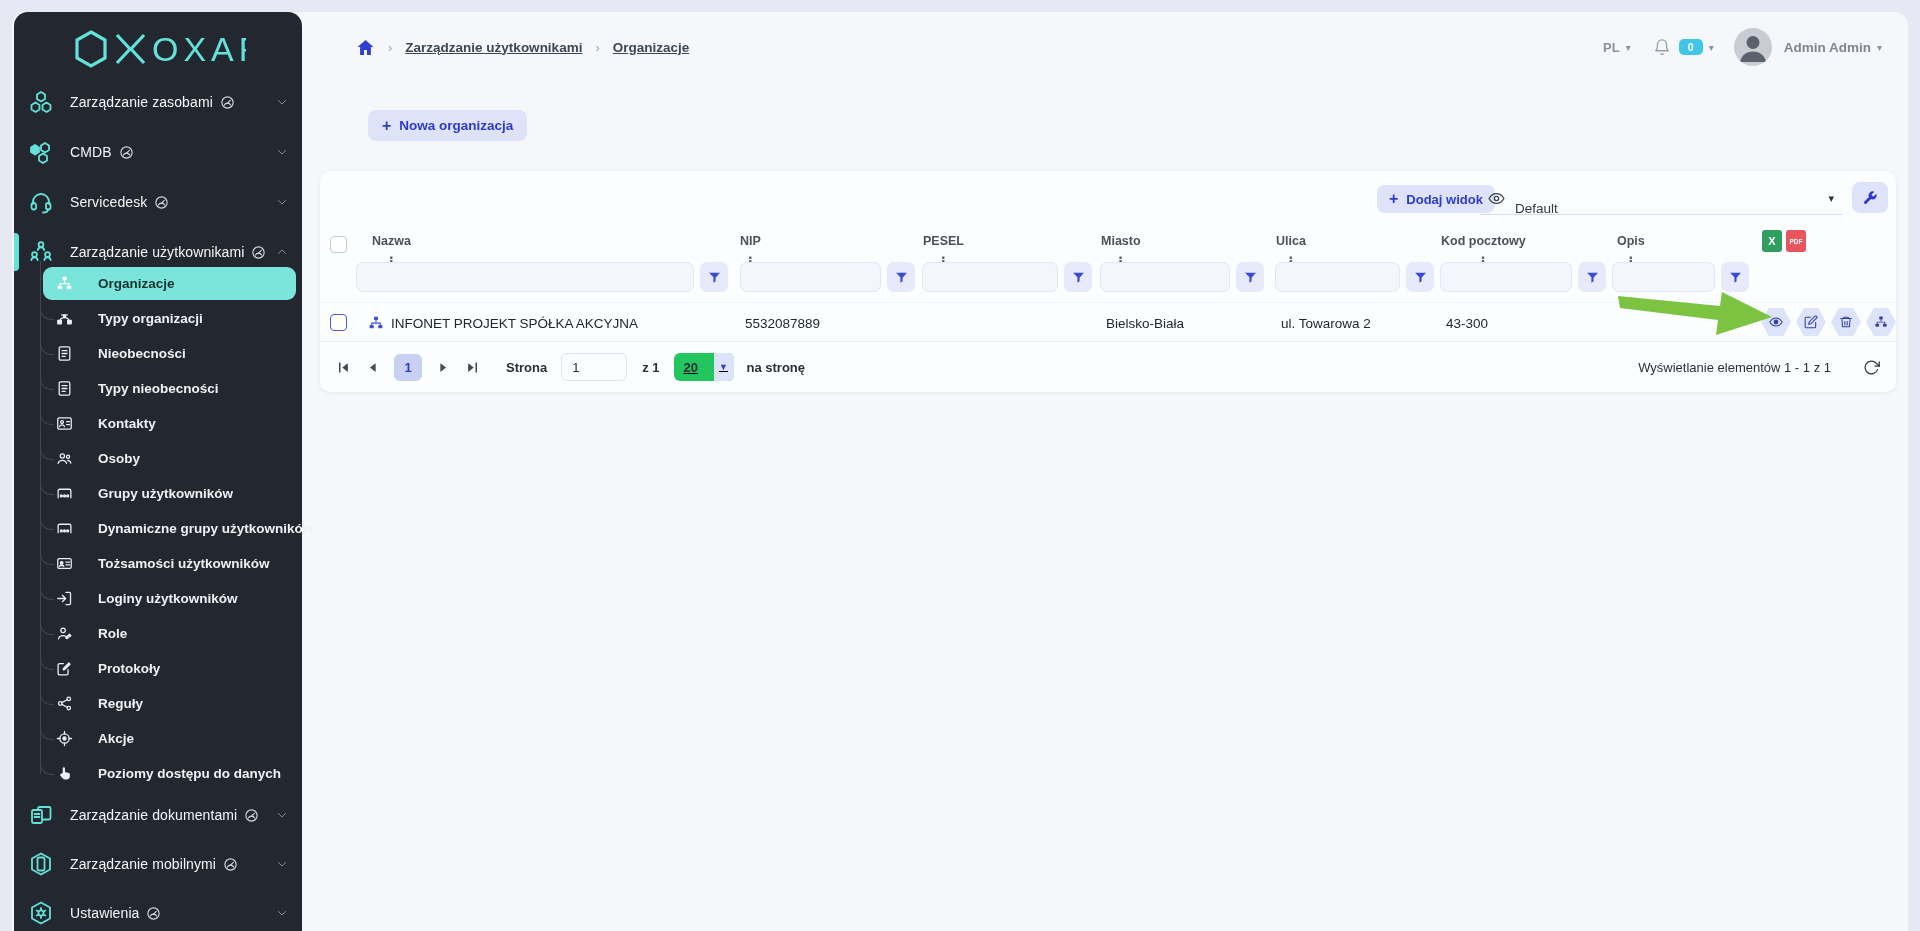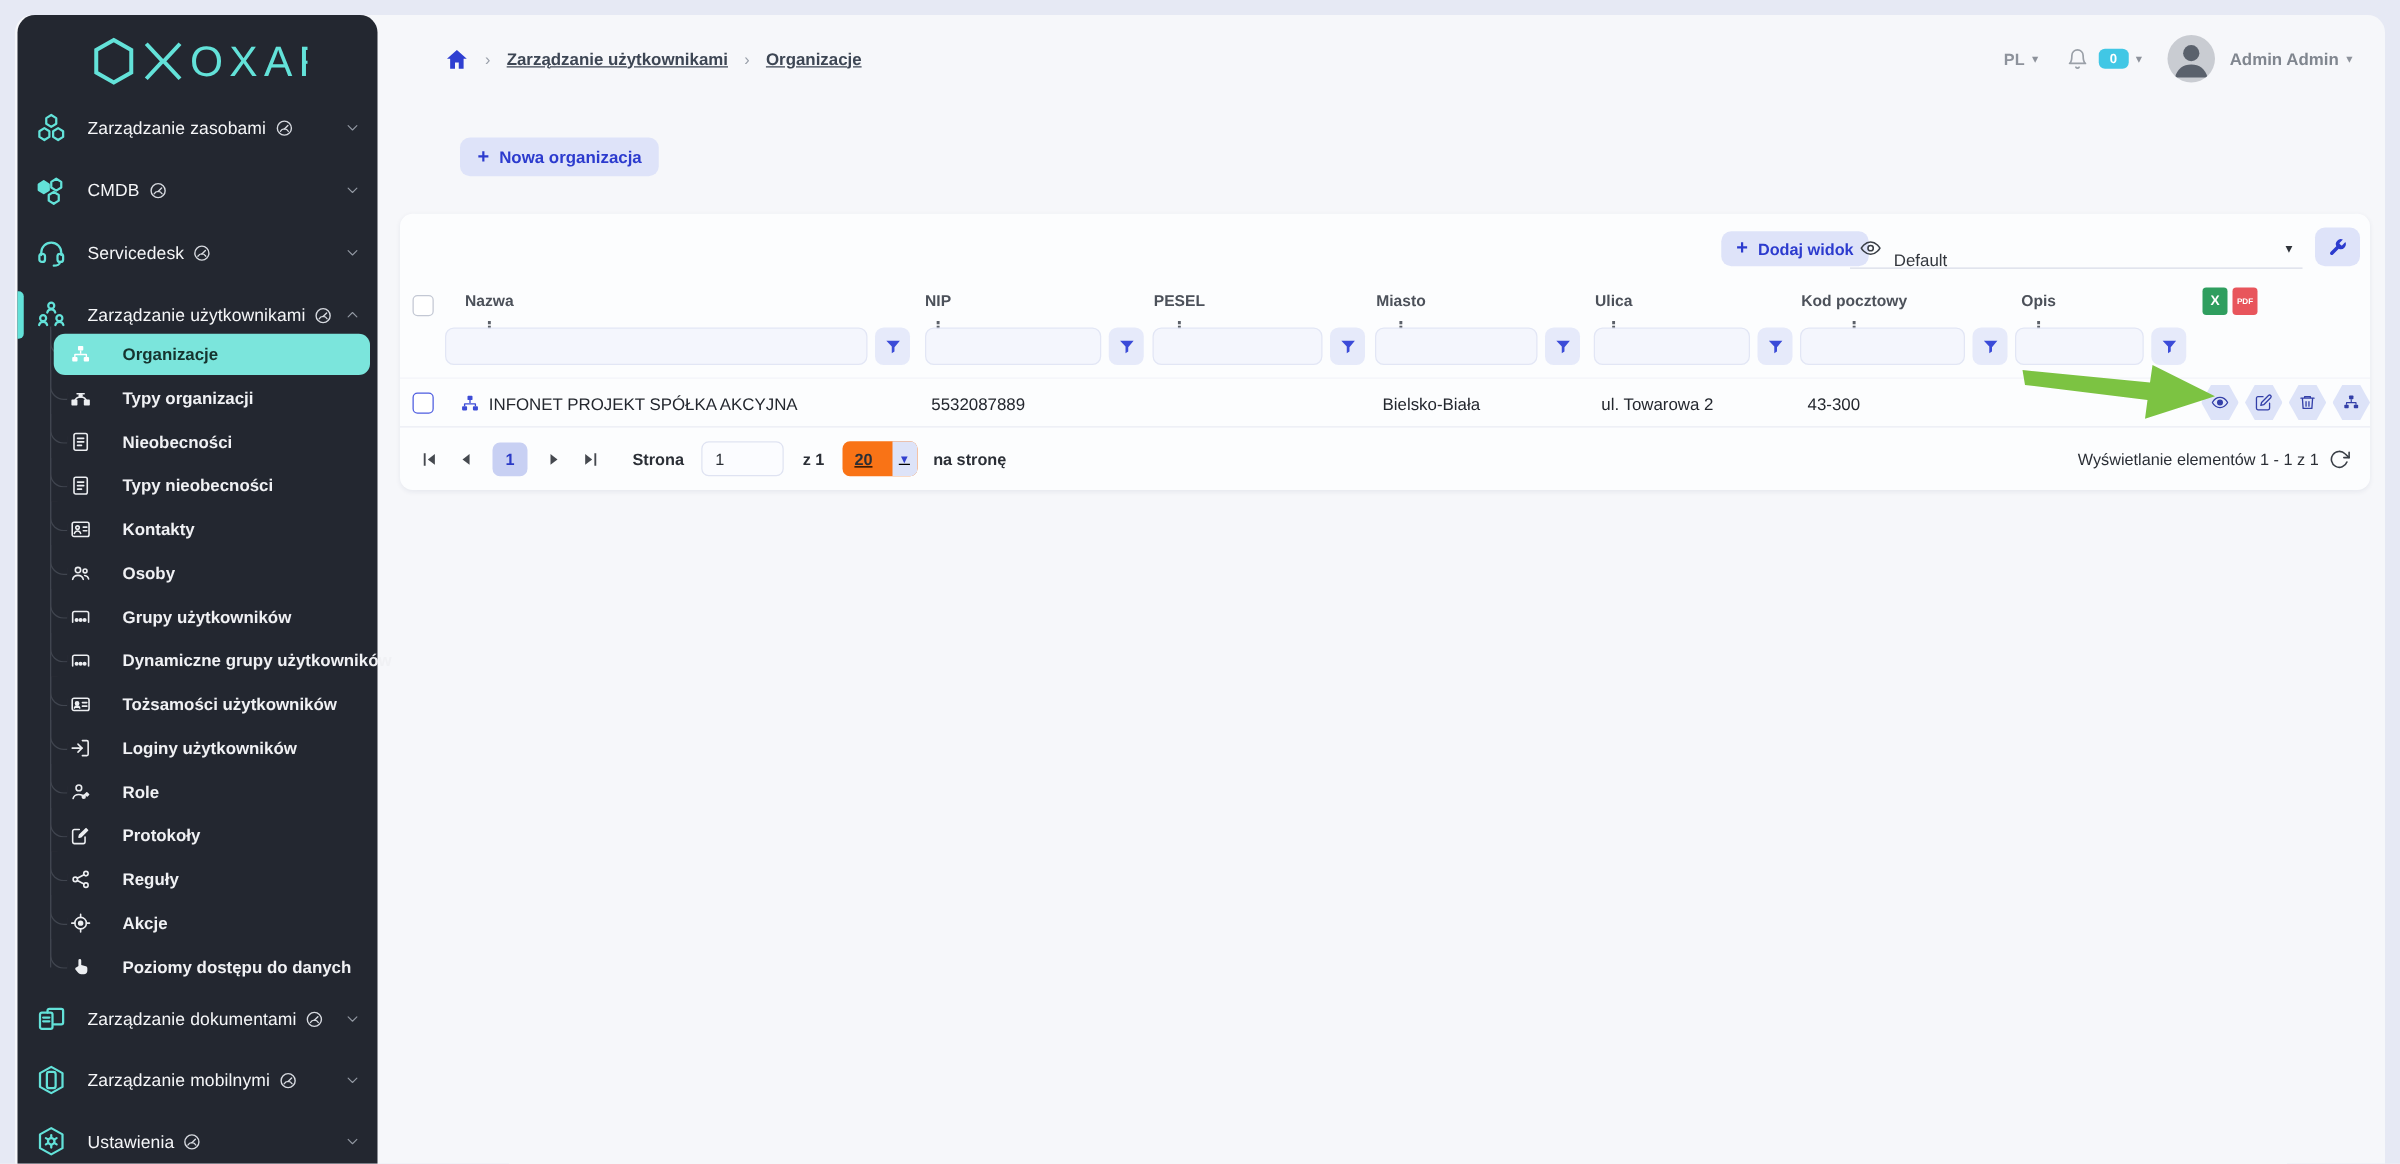--- a/index.html
+++ b/index.html
@@ -77,24 +77,24 @@
   .actions { position:absolute; left:1441px; top:5px; display:flex; gap:5px; }
   .green-arrow { position:absolute; left:1296px; top:116px; z-index:6; pointer-events:none; }
 
   
   .pager { position:absolute; left:0; top:171px; width:100%; height:50px; display:flex; align-items:center; padding:0 16px; }
   .pg-ic { width:15px; height:15px; color:#45494f; cursor:pointer; }
   .pg-gap { margin-left:14px; }
   .pg-num { margin-left:14px; width:28px; height:27px; background:#c8d0f3; color:#2b3ac6; border-radius:6px; font-size:13px; font-weight:700; display:flex; align-items:center; justify-content:center; cursor:pointer; }
   .pg-text { font-size:13px; color:#2b2f36; font-weight:700; }
   .pg-input { margin-left:14px; width:66px; height:28px; border:1px solid #dfe3f2; background:#fbfcff; border-radius:6px; font-family:inherit; font-size:13px; padding:0 10px; color:#2b2f36; }
-  .pg-select { margin-left:14px; width:60px; height:28px; background:#f97316; border-radius:6px; display:flex; align-items:center; cursor:pointer; overflow:hidden;text-decoration:underline; }
+  .pg-select { margin-left:14px; width:60px; height:28px; background:#22c55e; border-radius:6px; display:flex; align-items:center; cursor:pointer; overflow:hidden;text-decoration:underline; }
   .pg-select .val { flex:1; font-size:13px; font-weight:700; color:#2b2f36; padding-left:10px; }
   .pg-select .sc { width:20px; height:100%; background:#dde3f8; color:#3240cf; font-size:9px; display:flex; align-items:center; justify-content:center; }
-  .pg-right { margin-left:auto; display:flex; align-items:center; gap:8px; }
+  .pg-right { margin-left:auto; display:flex; align-items:center; gap:32px; }
   .refresh { width:17px; height:17px; color:#3a3f47; cursor:pointer; }
 
   svg { display:block; }
   .stroke-ic { fill:none; stroke:currentColor; stroke-width:1.8; stroke-linecap:round; stroke-linejoin:round; }
 </style>
 </head>
 <body>
 
 <div id="canvas">
   <div class="main-bg"></div>

